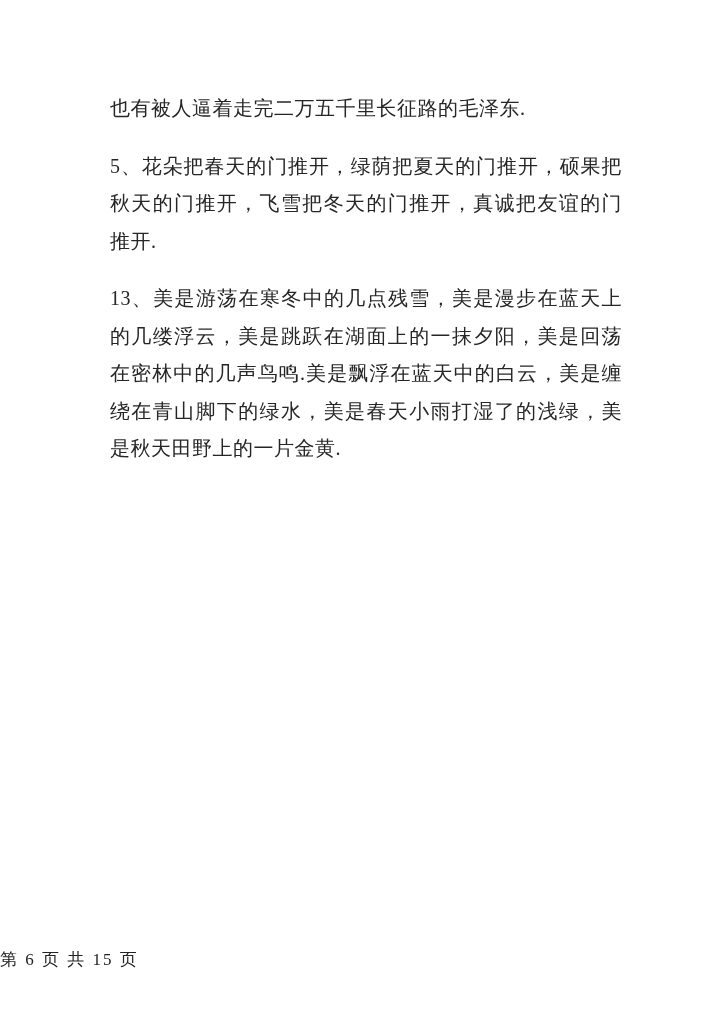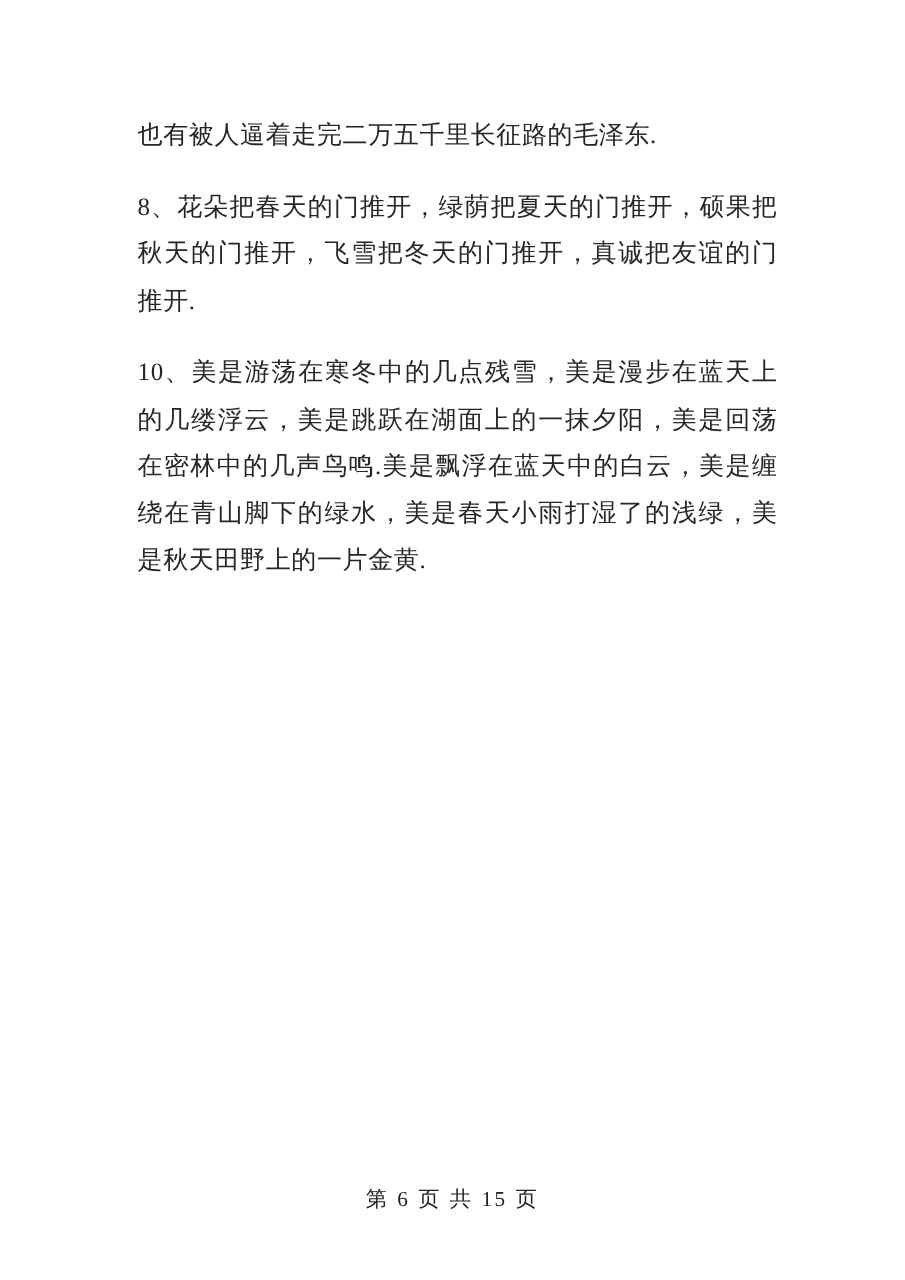--- a/index.html
+++ b/index.html
@@ -28,32 +28,32 @@
     margin: 0 0 20px 0;
     text-align: justify;
     text-justify: inter-character;
     letter-spacing: 0.5px;
   }
   .footer {
     position: absolute;
     top: 948px;
     left: 0;
     width: 100%;
-    text-align: center;
+    text-align: left;
     font-size: 17px;
     line-height: 24px;
     color: #222222;
     letter-spacing: 2px;
   }
 </style>
 </head>
 <body>
 
 <div class="page">
   <div class="content">
     <p>也有被人逼着走完二万五千里长征路的毛泽东.</p>
-    <p>8、花朵把春天的门推开，绿荫把夏天的门推开，硕果把秋天的门推开，飞雪把冬天的门推开，真诚把友谊的门推开.</p>
-    <p>10、美是游荡在寒冬中的几点残雪，美是漫步在蓝天上的几缕浮云，美是跳跃在湖面上的一抹夕阳，美是回荡在密林中的几声鸟鸣.美是飘浮在蓝天中的白云，美是缠绕在青山脚下的绿水，美是春天小雨打湿了的浅绿，美是秋天田野上的一片金黄.</p>
+    <p>5、花朵把春天的门推开，绿荫把夏天的门推开，硕果把秋天的门推开，飞雪把冬天的门推开，真诚把友谊的门推开.</p>
+    <p>13、美是游荡在寒冬中的几点残雪，美是漫步在蓝天上的几缕浮云，美是跳跃在湖面上的一抹夕阳，美是回荡在密林中的几声鸟鸣.美是飘浮在蓝天中的白云，美是缠绕在青山脚下的绿水，美是春天小雨打湿了的浅绿，美是秋天田野上的一片金黄.</p>
   </div>
   <div class="footer">
     <span>第 6 页 共 15 页</span>
   </div>
 </div>
 
 </body></html>

